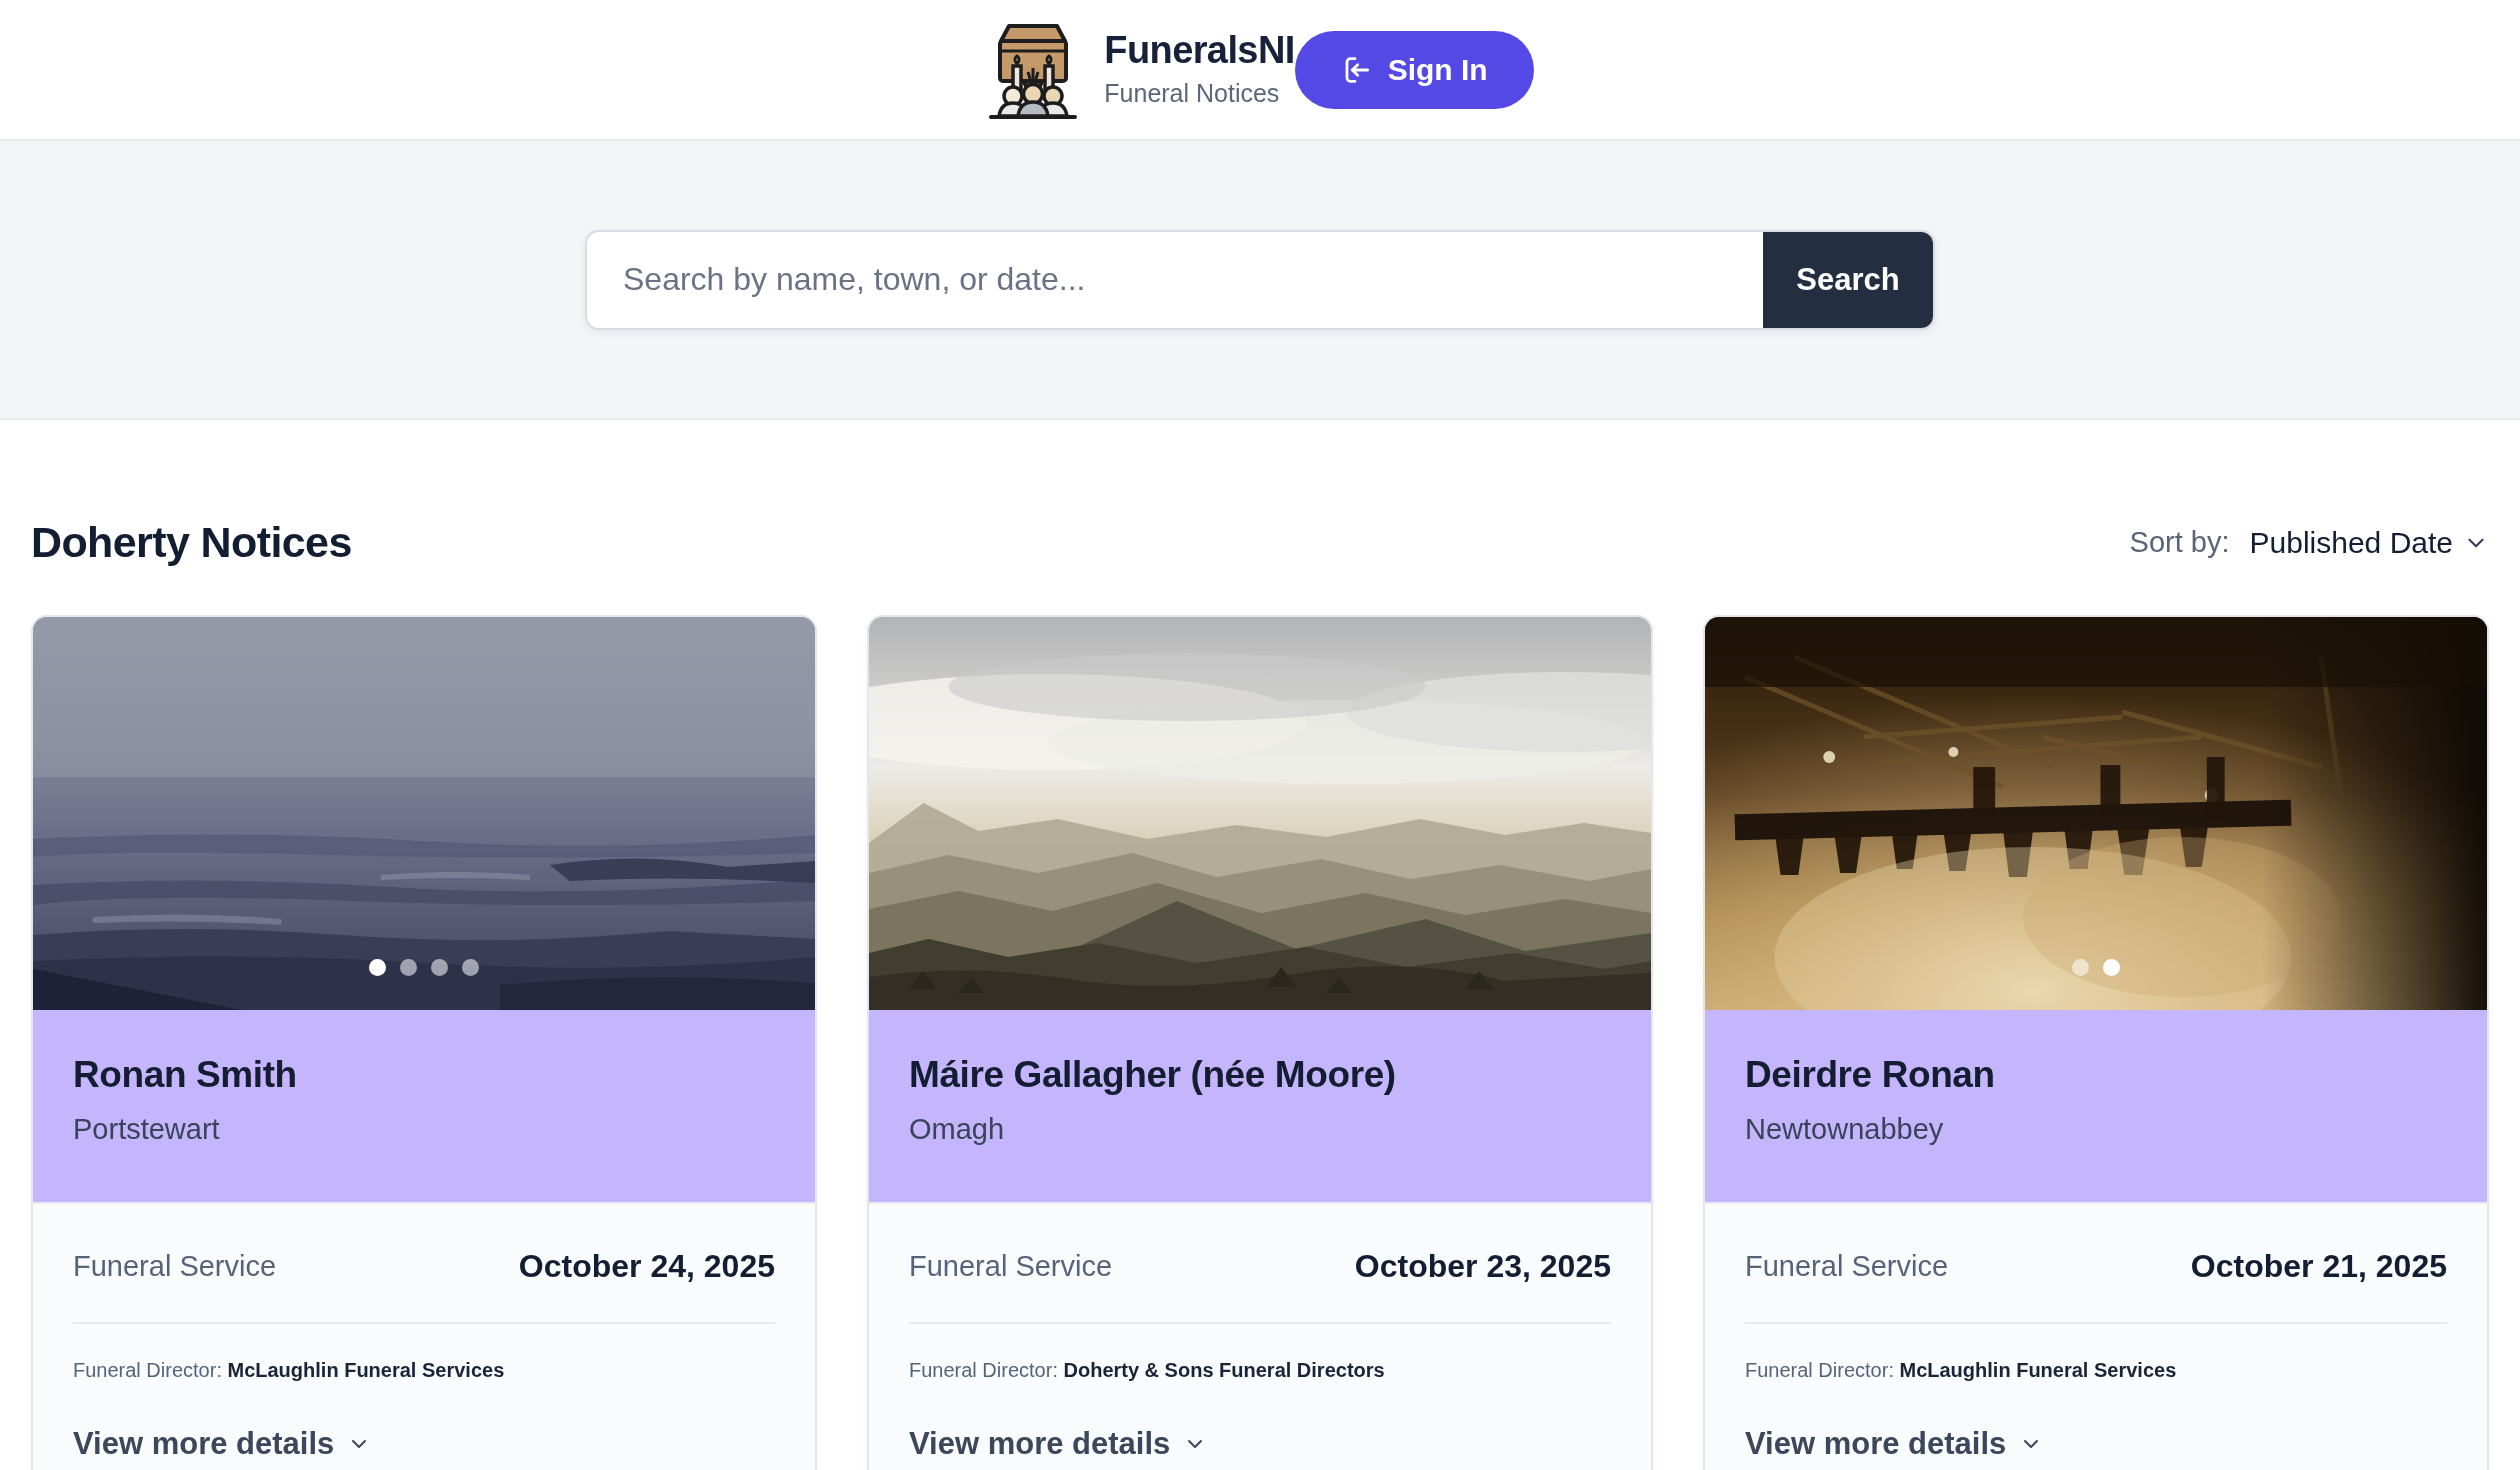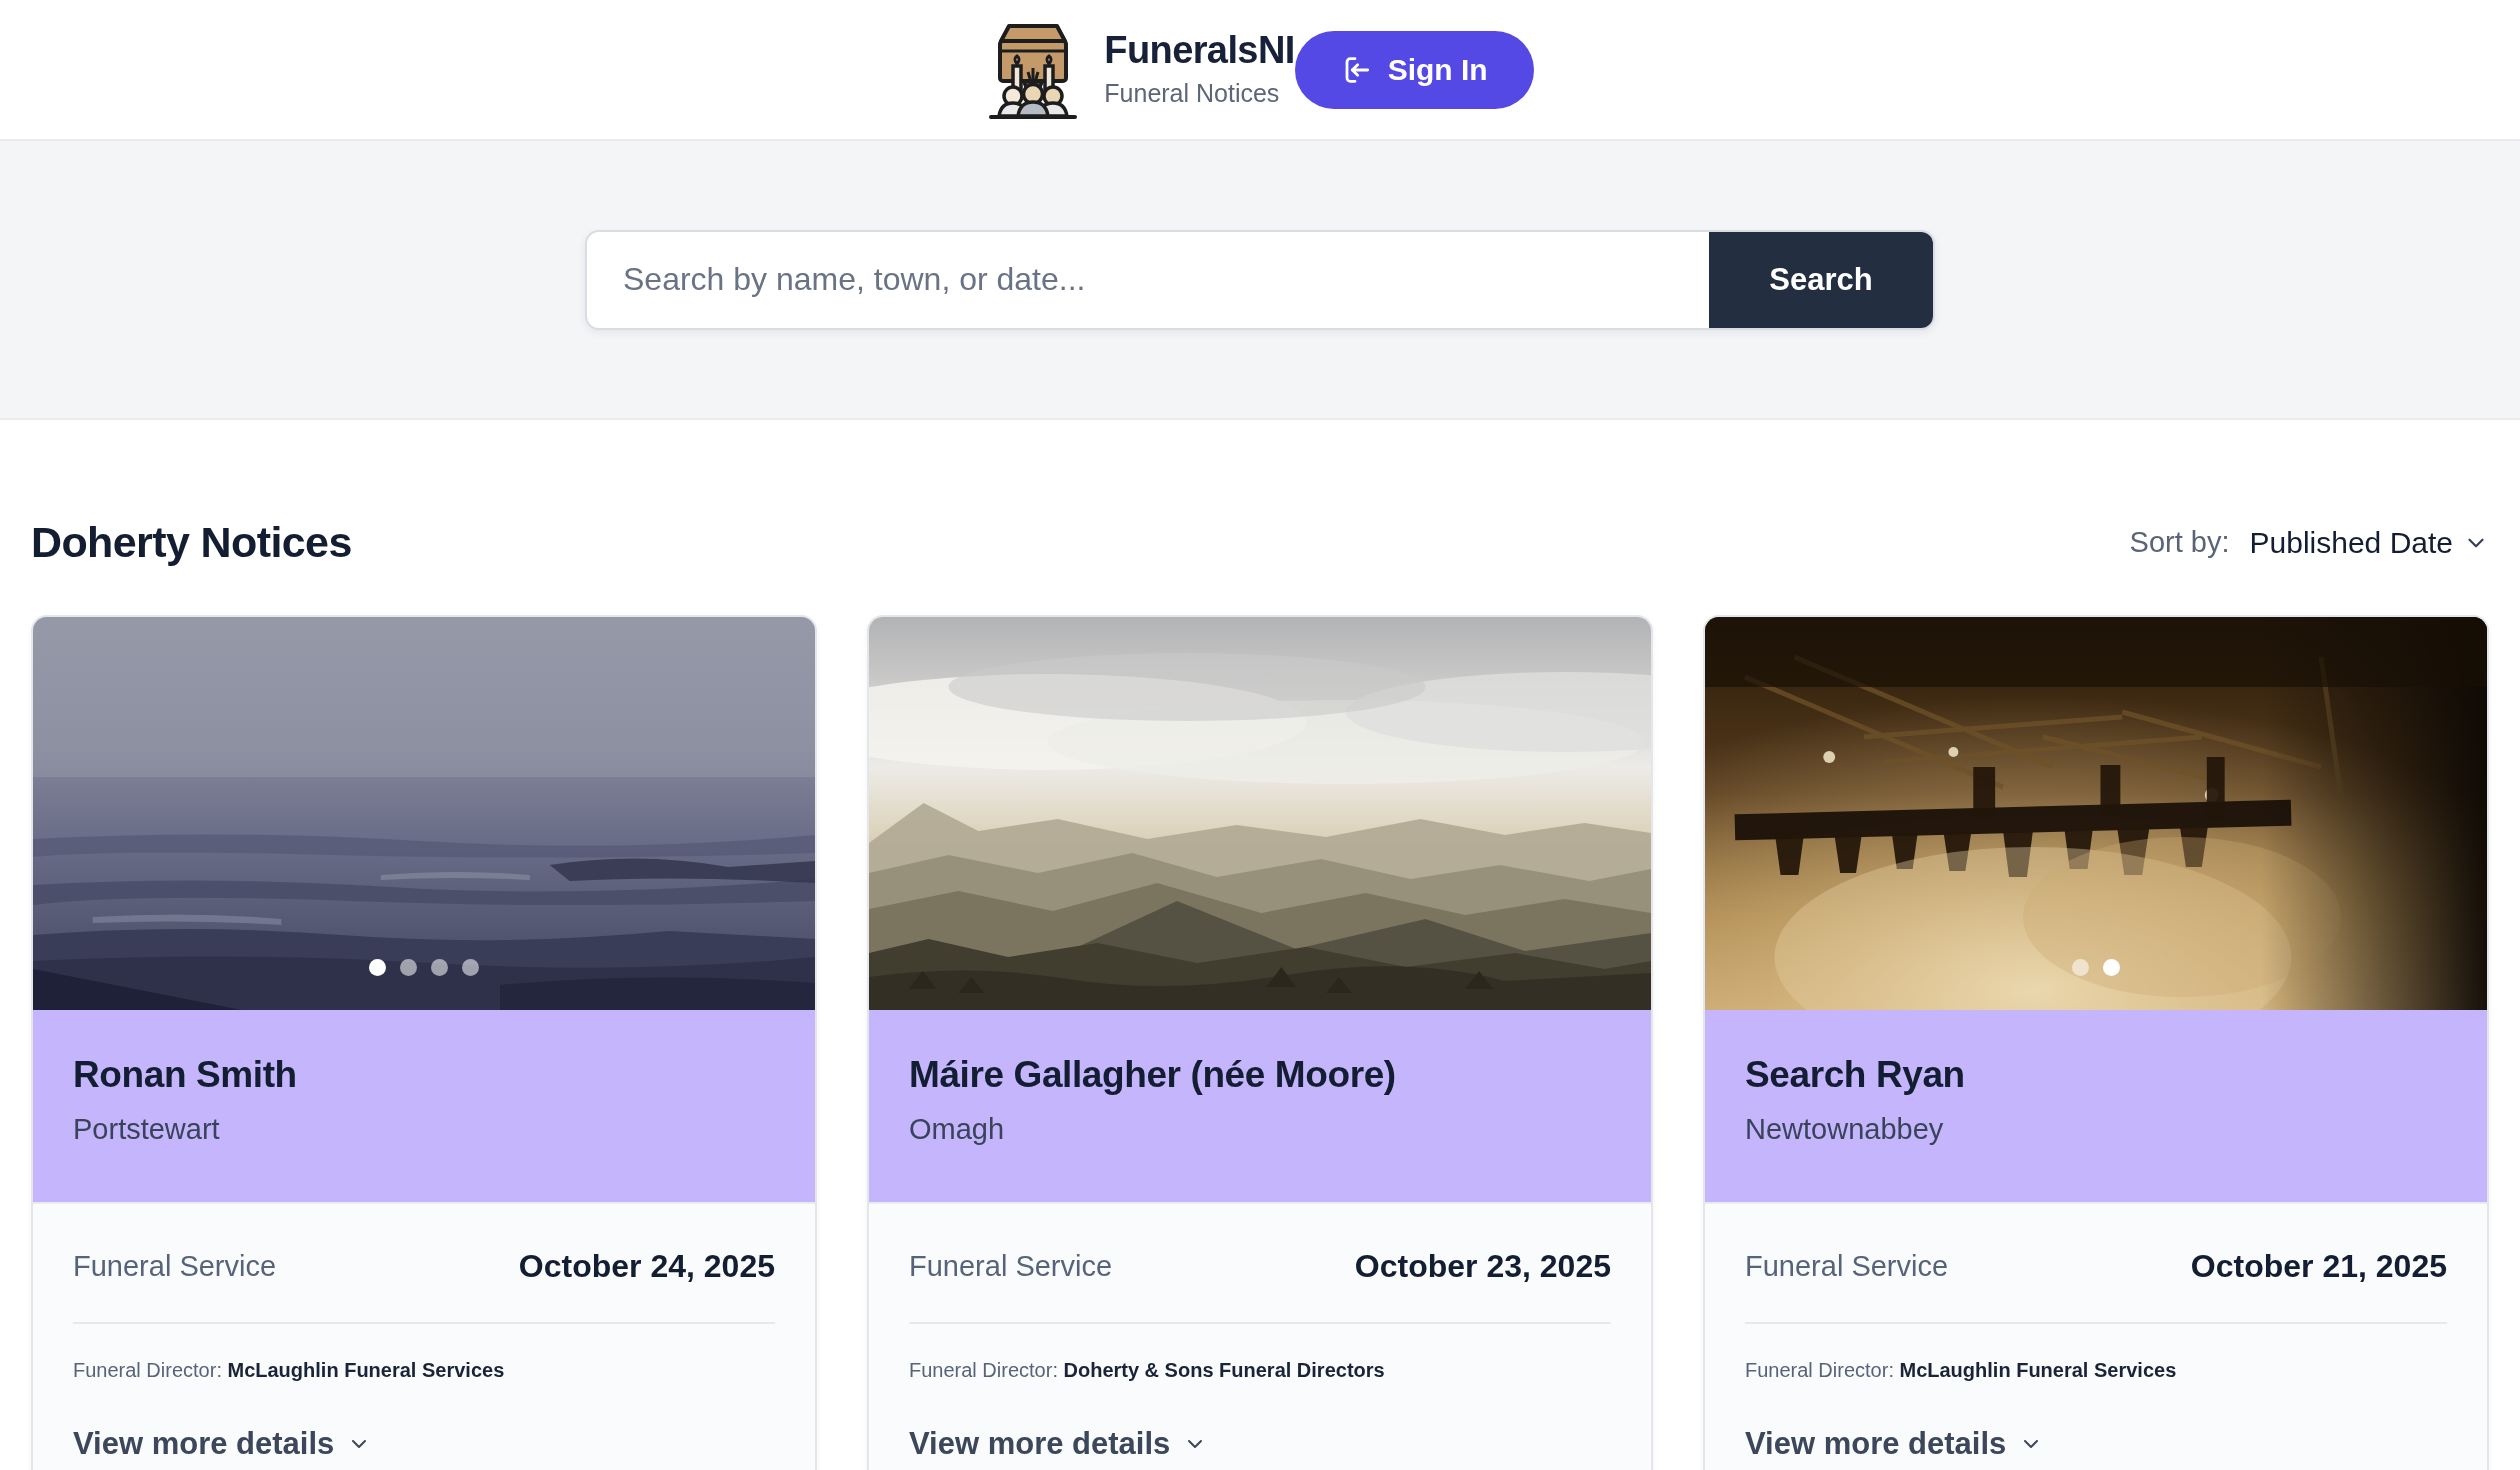--- a/index.html
+++ b/index.html
@@ -31,21 +31,21 @@
     width:1350px; height:100px; display:flex; background:#fff;
     border:2px solid #d9dce1; border-radius:14px; overflow:hidden;
     box-shadow:0 3px 8px rgba(20,30,50,.07);
   }
   .search-input{
     flex:1; border:none; outline:none; font-family:inherit;
     font-size:32px; color:#2b3447; padding:0 36px; background:transparent;
   }
   .search-input::placeholder{ color:#6a7386; }
   .search-btn{
-    width:224px; background:#232e41; color:#fff; border:none; cursor:pointer;
+    width:170px; background:#232e41; color:#fff; border:none; cursor:pointer;
     font-family:inherit; font-size:31px; font-weight:bold;
   }
 
   
   .main{ padding:0 31px; }
   .section-head{
     margin-top:98px; display:flex; align-items:center; justify-content:space-between;
   }
   .section-title{ font-size:43px; font-weight:bold; letter-spacing:-0.6px; color:#141e33; }
   .sort{ display:flex; align-items:center; gap:20px; }
@@ -307,21 +307,21 @@
           <ellipse cx="480" cy="300" rx="160" ry="80" fill="#caa873" opacity="0.35"></ellipse>
           <rect x="560" width="227" height="393" fill="url(#dark3)"></rect>
           <rect width="787" height="70" fill="#180f05" opacity="0.7"></rect>
         </svg>
         <div class="dots">
           <span class="dot"></span>
           <span class="dot active"></span>
         </div>
       </div>
       <div class="card-head">
-        <div class="card-name">Search Ryan</div>
+        <div class="card-name">Deirdre Ronan</div>
         <div class="card-town">Newtownabbey</div>
       </div>
       <div class="card-details">
         <div class="service-row">
           <span class="service-label">Funeral Service</span>
           <span class="service-date">October 21, 2025</span>
         </div>
         <hr class="details-divider">
         <div class="director-row">
           <span>Funeral Director:</span> 

